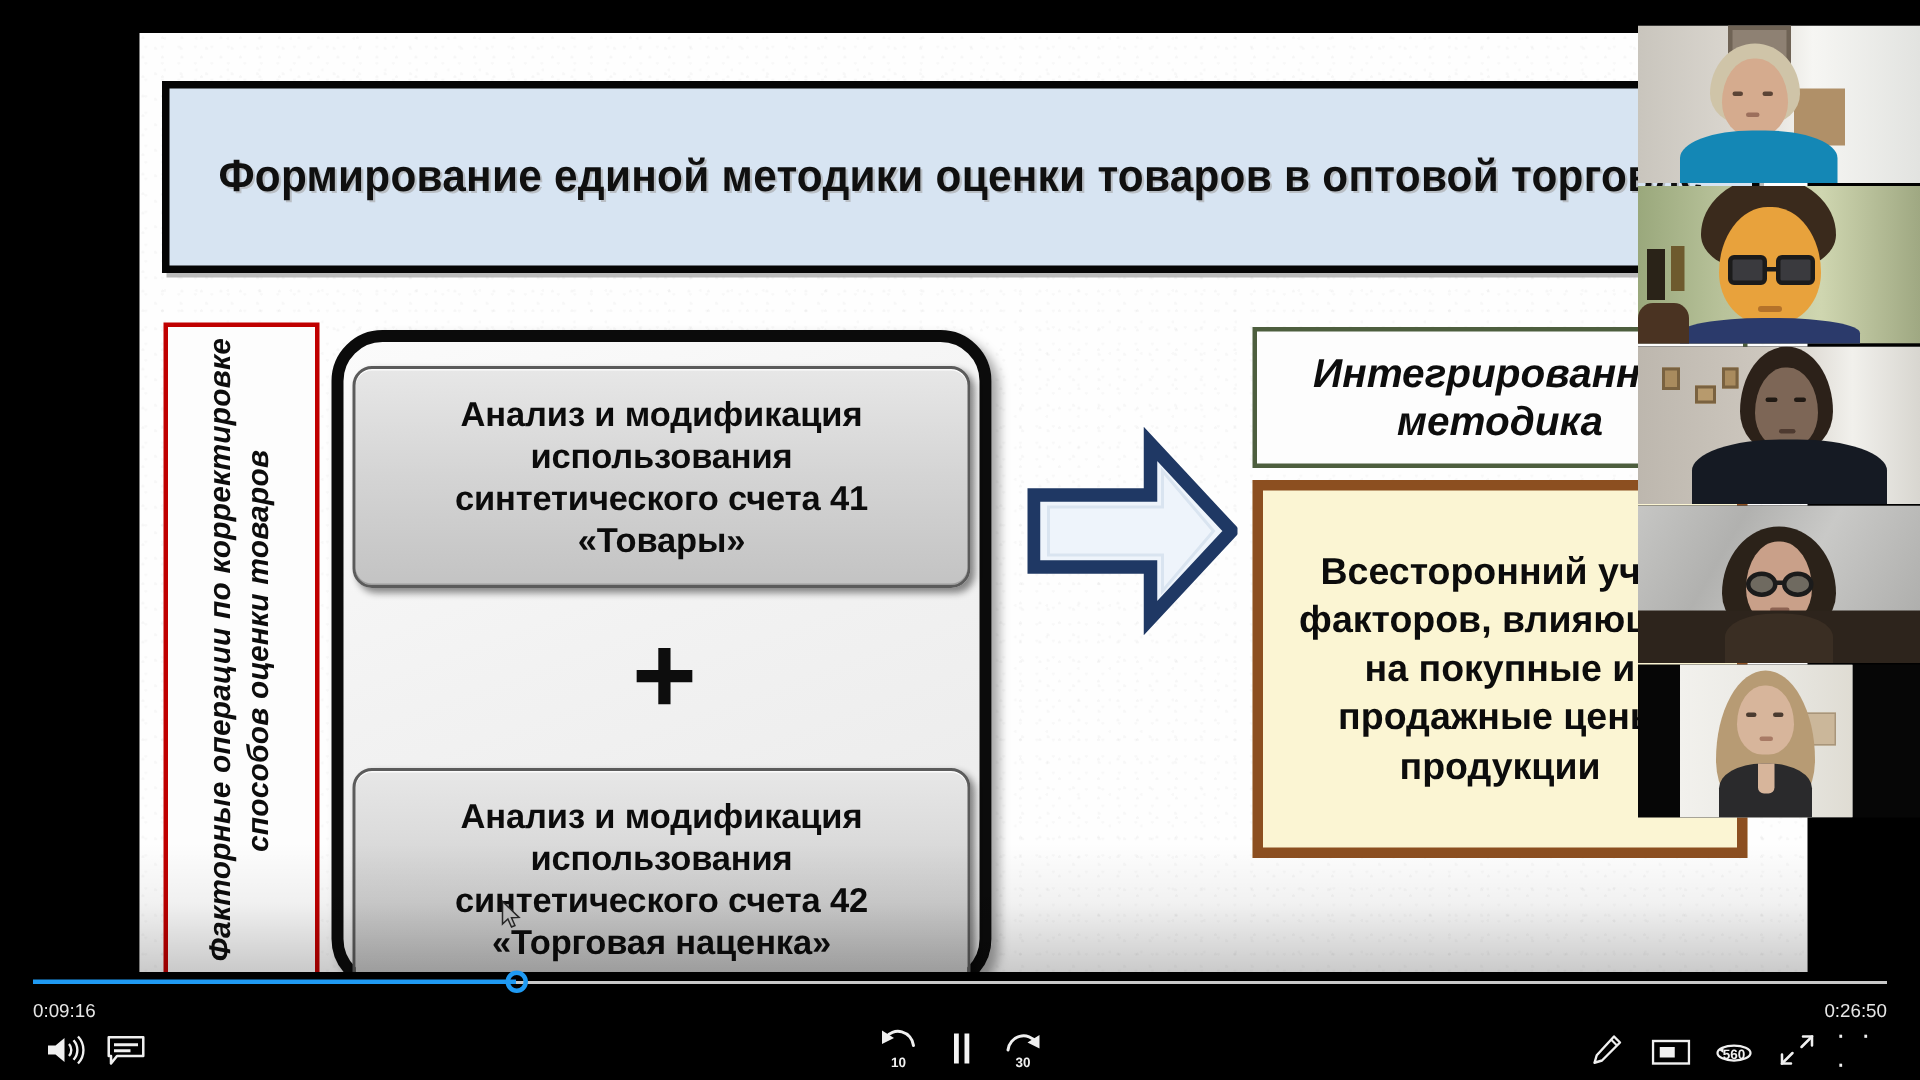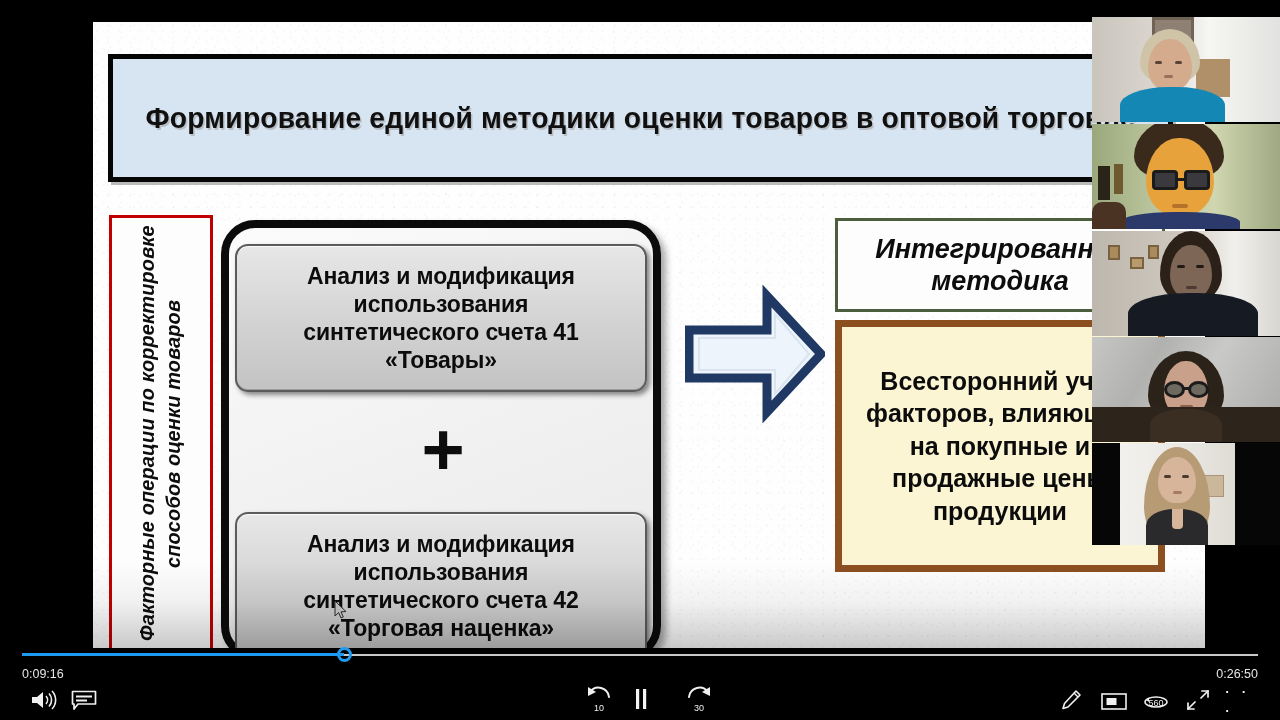--- a/index.html
+++ b/index.html
@@ -195,21 +195,21 @@
   .t-left  { position: absolute; left: 22px; top: 12px; color: #e6e6e6; font-size: 12.5px; }
   .t-right { position: absolute; right: 22px; top: 12px; color: #e6e6e6; font-size: 12.5px; }
 
   .ctl-row { position: absolute; left: 0; top: 26px; width: 1280px; height: 39px; }
   .ic {
     position: absolute; display: flex; align-items: center; justify-content: center;
     color: #f0f0f0; height: 30px;
   }
   .ic svg { display: block; }
   .ic-label {
-    position: absolute; font-size: 9px; font-weight: 400; color: #f0f0f0;
+    position: absolute; font-size: 9px; font-weight: 700; color: #f0f0f0;
     left: 50%; transform: translateX(-50%); bottom: 0px;
   }
   .dots { color: #f0f0f0; font-size: 19px; letter-spacing: 2.5px; line-height: 1; }
 </style>
 </head>
 <body>
 
 <div id="app">
 
   <div class="back-btn">
@@ -392,21 +392,21 @@
         <span class="ic-label">10</span>
       </div>
 
       <div class="ic" style="left:628px;top:3px;width:26px;">
         <svg width="16" height="22" viewBox="0 0 16 22" aria-hidden="true">
           <rect x="3" y="1" width="3.2" height="20" fill="#f4f4f4"></rect>
           <rect x="10" y="1" width="3.2" height="20" fill="#f4f4f4"></rect>
         </svg>
       </div>
 
-      <div class="ic" style="left:683px;top:2px;width:32px;">
+      <div class="ic" style="left:666px;top:2px;width:32px;align-items:flex-end;">
         <svg width="28" height="24" viewBox="0 0 28 24" aria-hidden="true">
           <path d="M4,11 A10.5,10.5 0 0 1 23,6" fill="none" stroke="#f0f0f0" stroke-width="2" stroke-linecap="round"></path>
           <polygon points="25,1 25,10 17,6" fill="#f0f0f0"></polygon>
         </svg>
         <span class="ic-label">30</span>
       </div>
 
       <div class="ic" style="left:1056px;top:4px;width:30px;">
         <svg width="22" height="22" viewBox="0 0 22 22" aria-hidden="true">
           <path d="M16,2 L20,6 L8,18 L3,19.5 L4.5,14.5 Z" fill="none" stroke="#f0f0f0" stroke-width="1.6" stroke-linejoin="round"></path>

